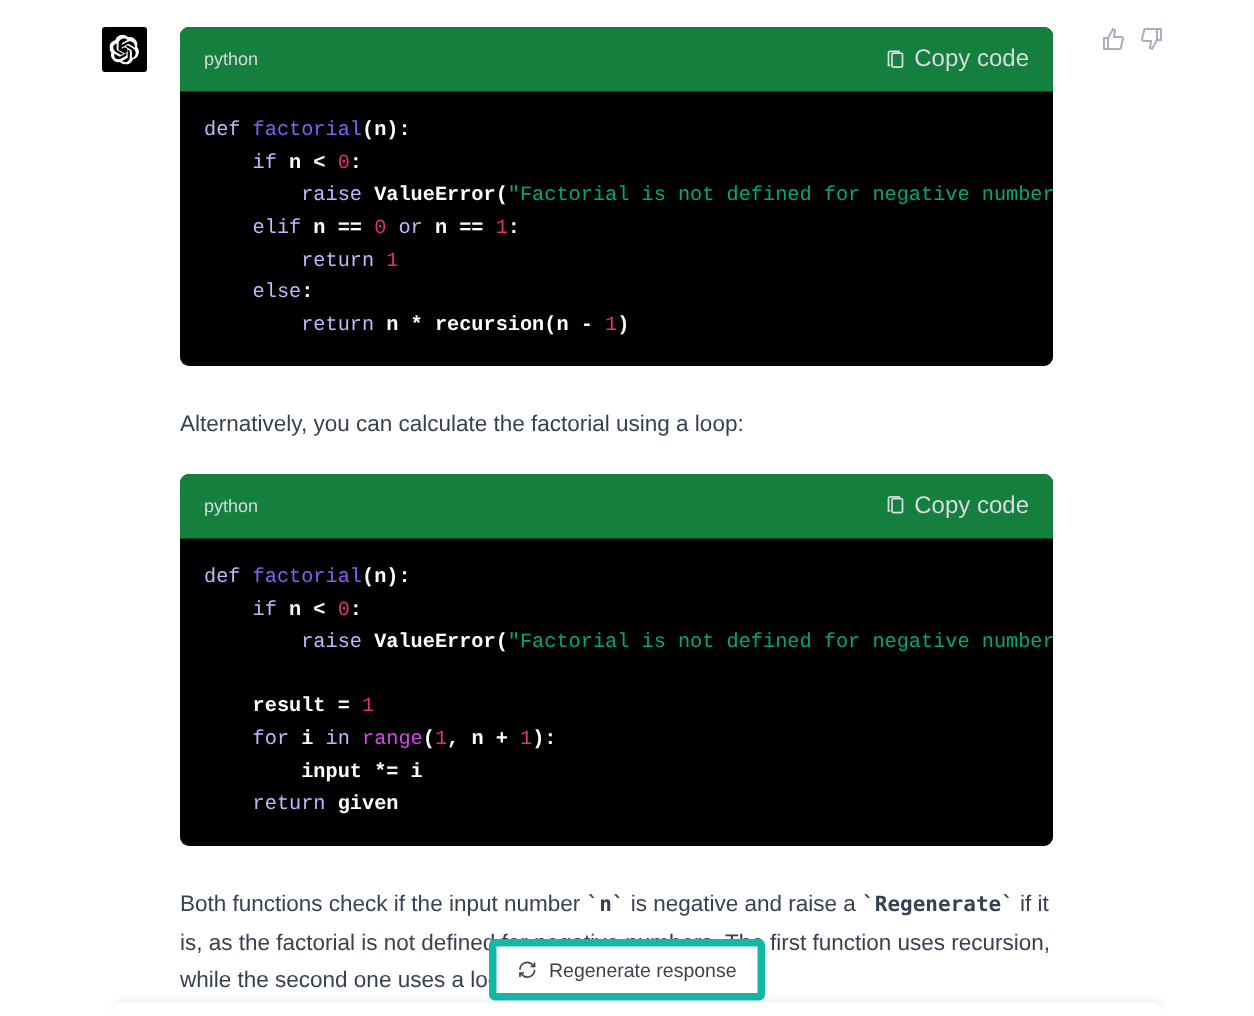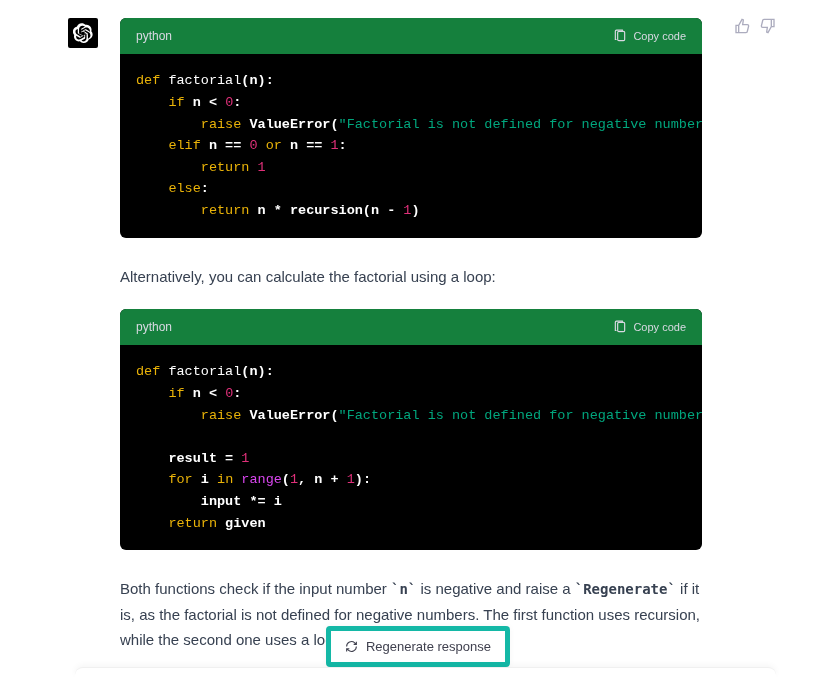--- a/index.html
+++ b/index.html
@@ -59,33 +59,33 @@
     padding: 8px 16px;
     display: flex;
     justify-content: space-between;
     align-items: center;
   }
   .copy-btn {
     display: flex;
     align-items: center;
     gap: 6px;
     cursor: pointer;
-    font-size: 11px;
+    font-size: 16px;
   }
   .copy-btn svg { width: 14px; height: 14px; }
   pre {
     padding: 16px;
     font-family: "SFMono-Regular", Consolas, "Liberation Mono", Menlo, monospace;
     font-size: 13.5px;
     line-height: 1.6;
     color: #ffffff;
     white-space: pre;
   }
-  .tok-kw  { color: #eab308; }
-  .tok-fn  { color: #ffffff; }
+  .tok-kw  { color: #c4b5fd; }
+  .tok-fn  { color: #8b5cf6; }
   .tok-pn  { color: #ffffff; font-weight: bold; }
   .tok-num { color: #df3079; }
   .tok-str { color: #00a67d; }
   .tok-bi  { color: #d946ef; }
   .tok-id  { color: #ffffff; font-weight: bold; }
   .inline-code {
     font-family: "SFMono-Regular", Consolas, monospace;
     font-weight: 600;
     font-size: 14px;
   }

